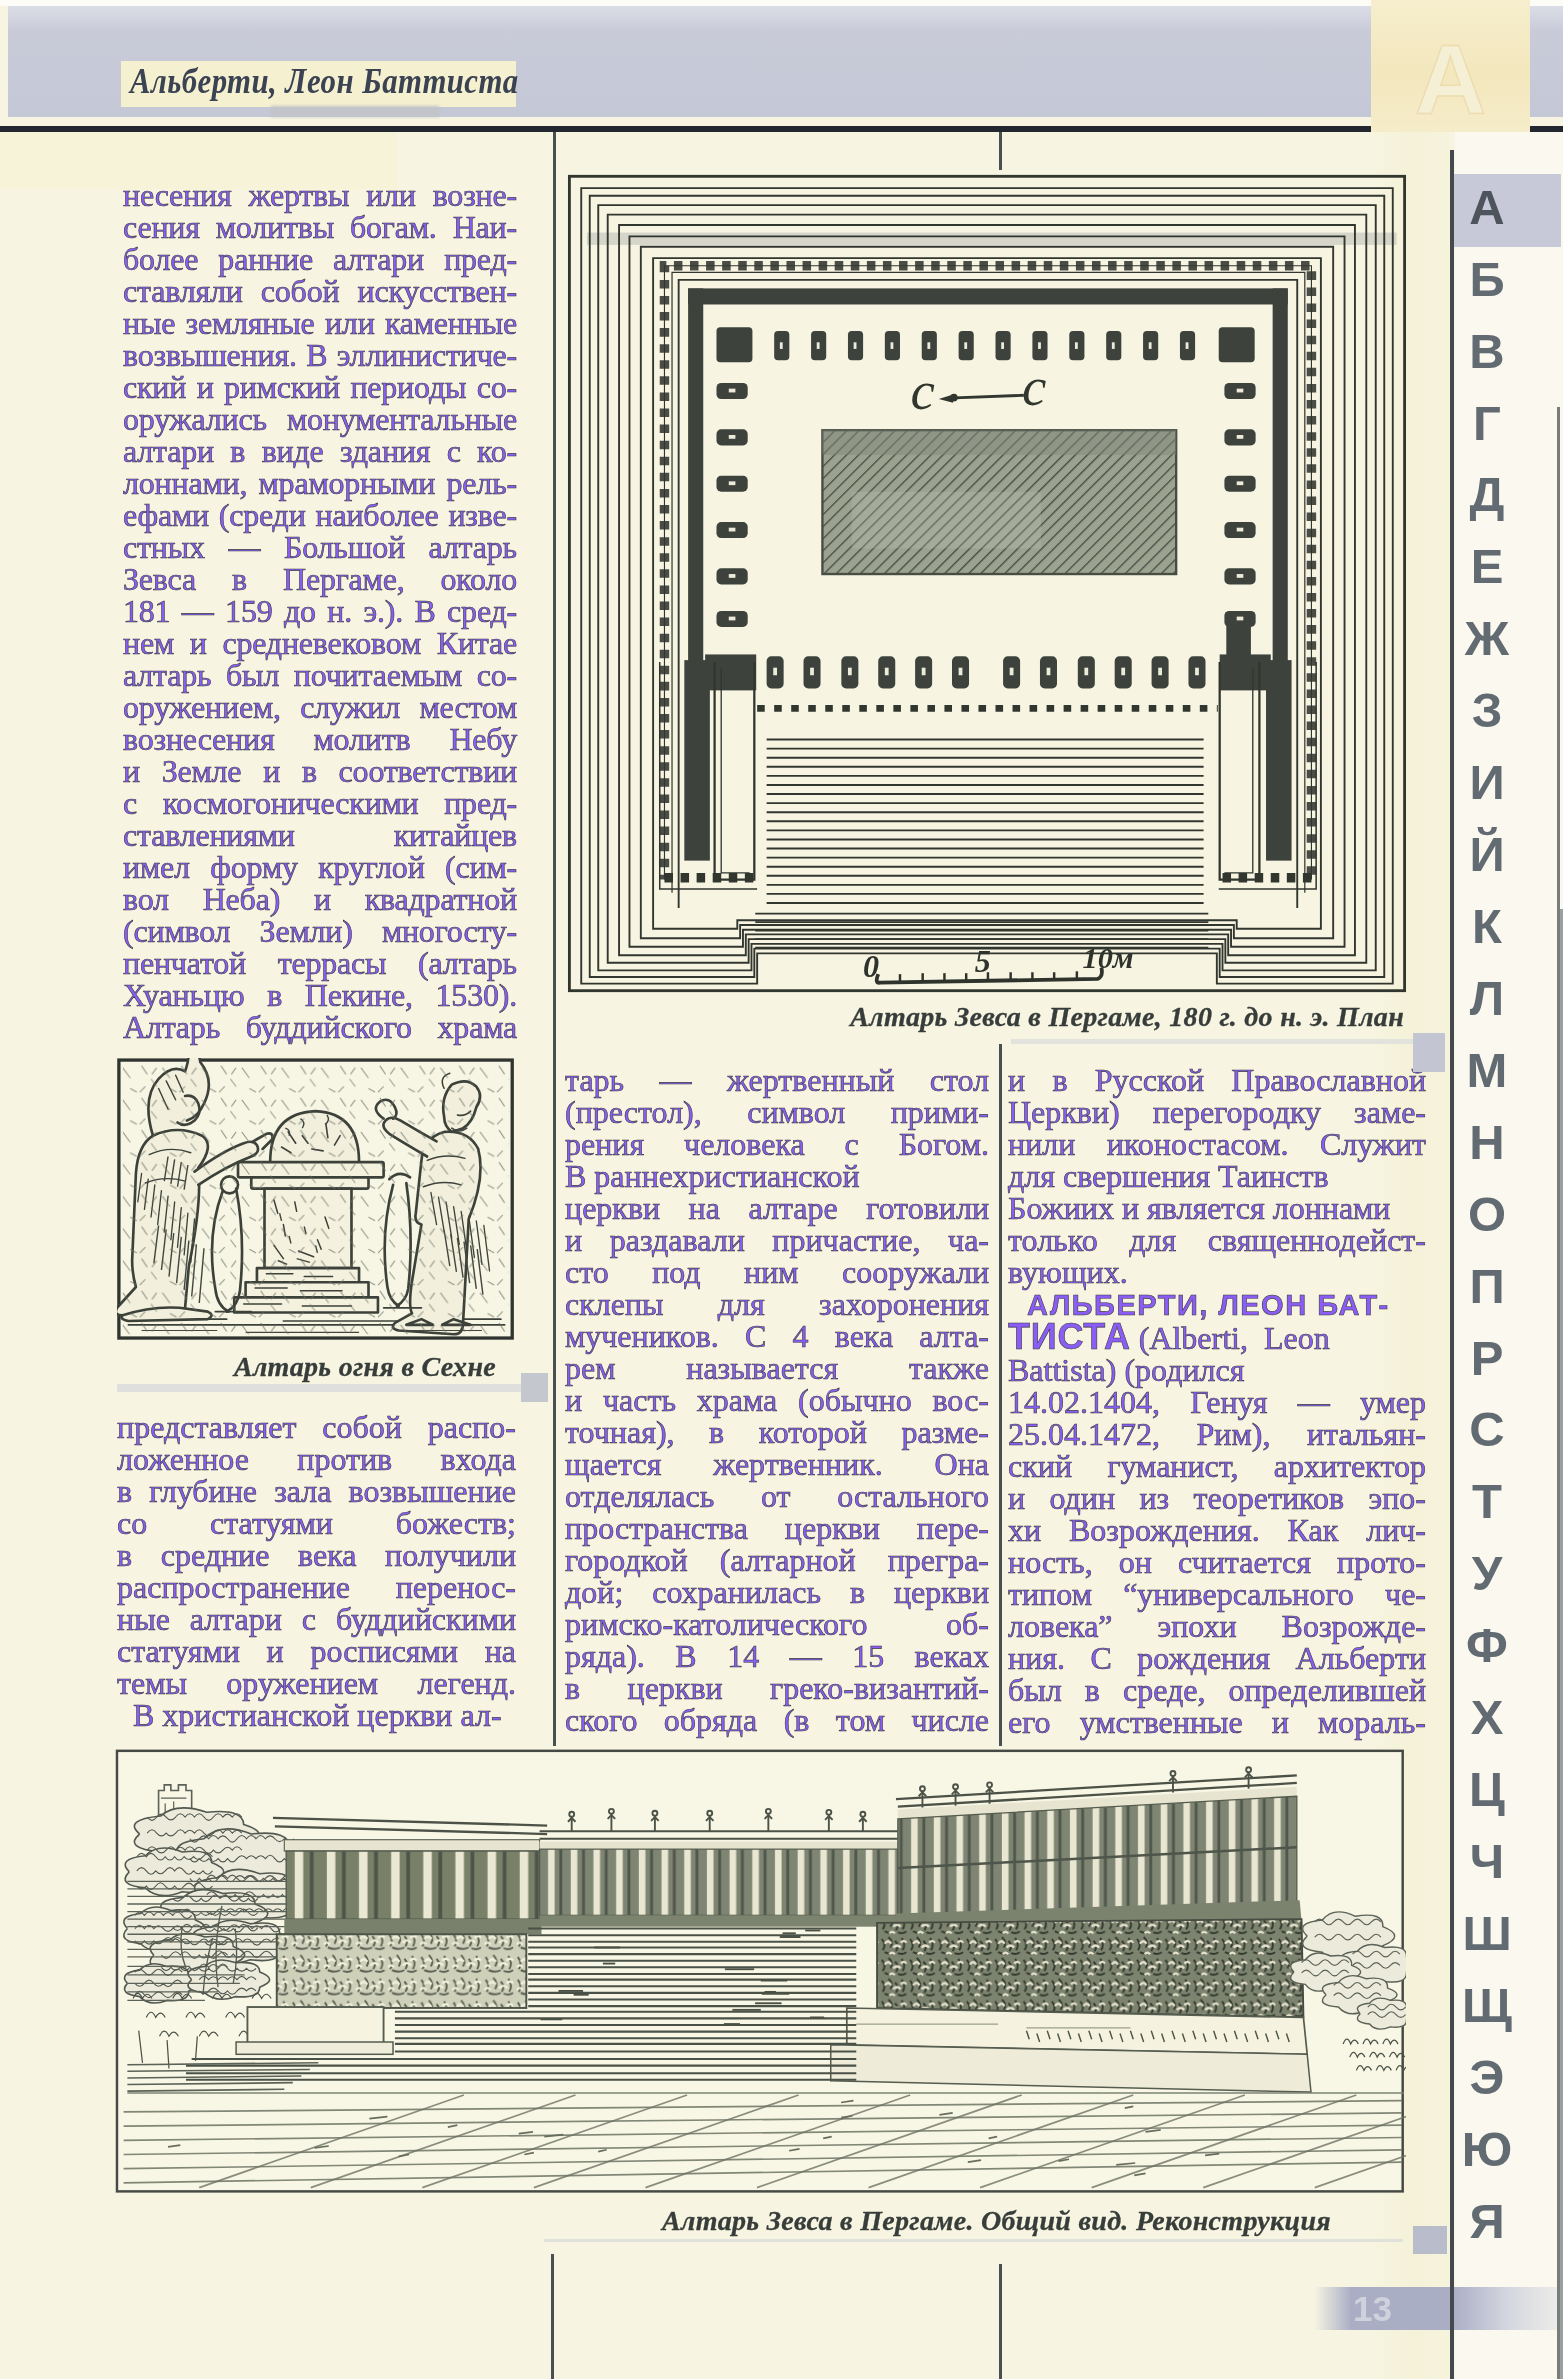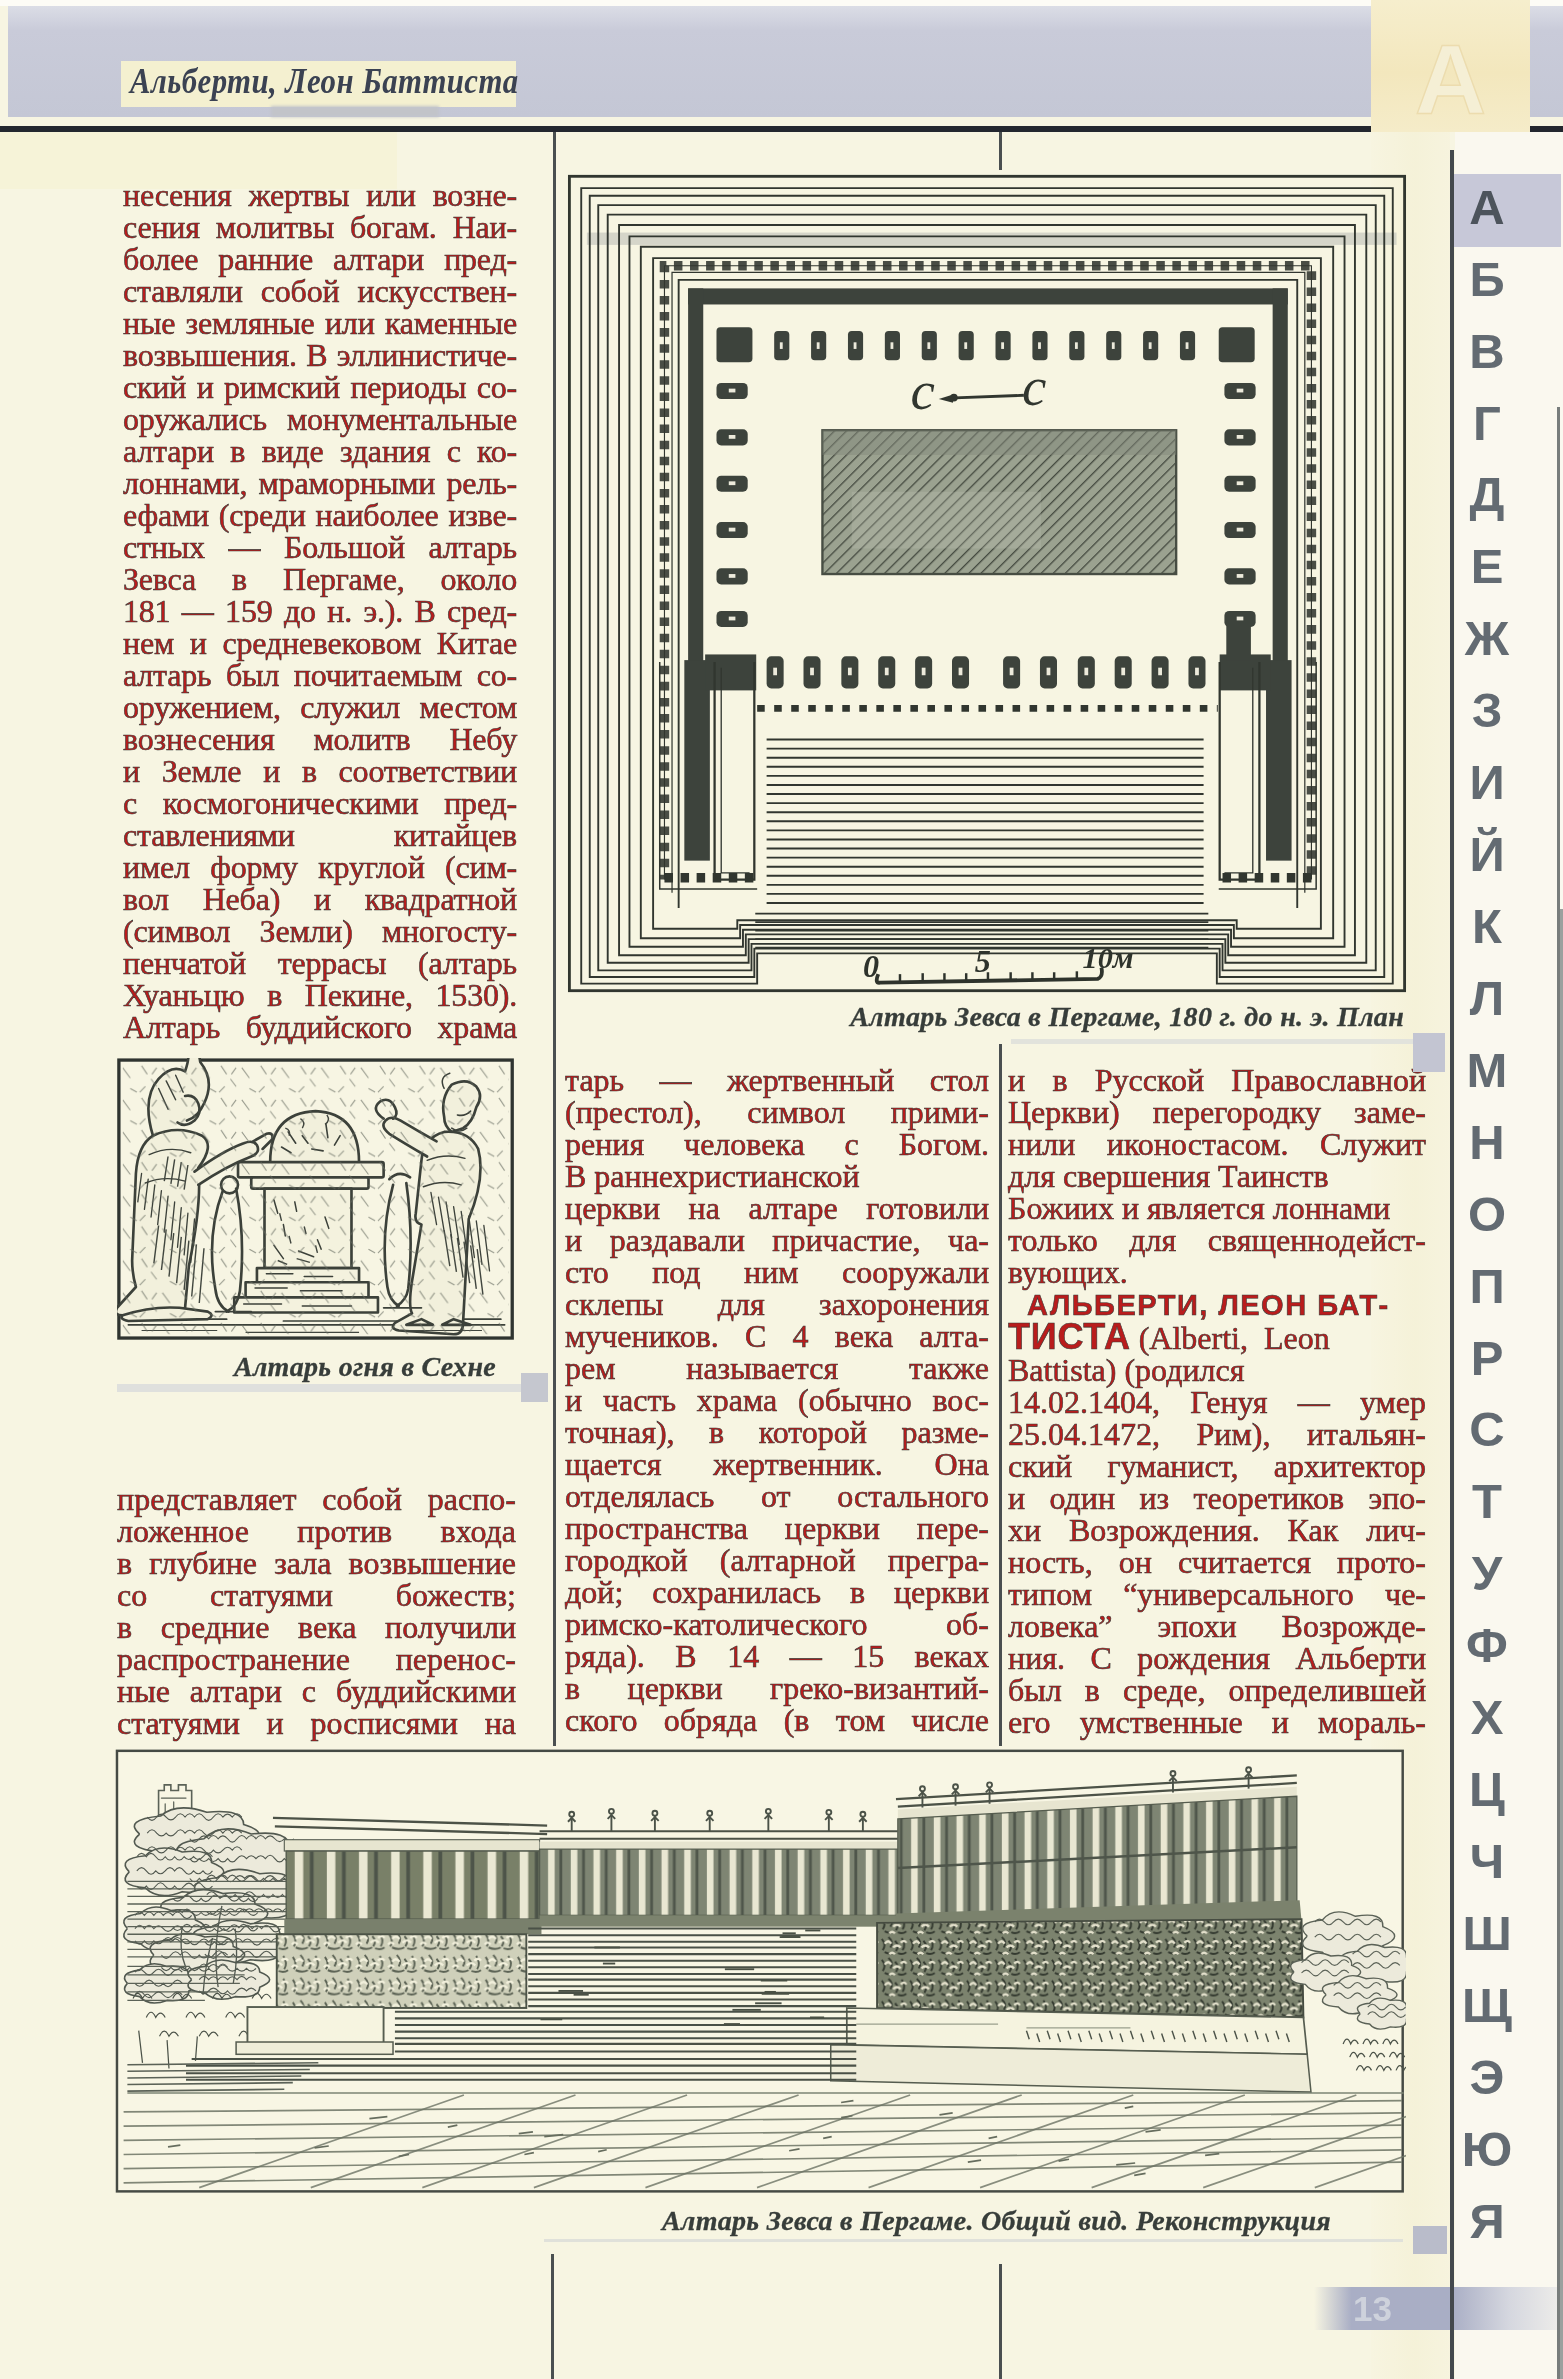--- a/index.html
+++ b/index.html
@@ -1,19 +1,19 @@
 <!DOCTYPE html>
 <html style="font-size:15px"><head>
 <meta charset="utf-8">
 <style>
   html,body{margin:0;padding:0;}
   body{width:1563px;height:2379px;position:relative;background:#f7f5e2;overflow:hidden;
        font-family:"Liberation Serif",serif;}
   .abs{position:absolute;}
-  .col{font-size:32px;line-height:32px;color:#b91c1c;-webkit-text-stroke:0.6px #363c39;}
+  .col{font-size:32px;line-height:32px;color:#8b5cf6;-webkit-text-stroke:0.6px #363c39;}
   .col div{text-align:justify;text-align-last:justify;white-space:nowrap;}
   .cap{font-style:italic;font-weight:bold;font-size:28px;color:#373d3a;white-space:nowrap;letter-spacing:0.3px;}
   .cap{-webkit-text-stroke:0.3px #373d3a;}
   .letter{position:absolute;left:1452px;width:70px;text-align:center;
           font-family:"Liberation Sans",sans-serif;font-weight:bold;
           font-size:49px;line-height:53px;color:#636b72;}
 </style>
 </head>
 <body>
 
@@ -339,21 +339,21 @@
 <path d="M150,1406 h80 M260,1408 h120 M420,1406 h90" stroke-width="1.2"></path>
 </g>
     <rect x="130" y="1124" width="408" height="286" fill="url(#sk)" opacity="0.7"></rect>
   </svg>
 
 <div class="abs cap" style="left:117px;top:1351px;width:379px;text-align:right;">Алтарь огня в Сехне</div>
 
 <div class="abs" style="left:117px;top:1384px;width:405px;height:7.6px;background:#dfe0dd;"></div>
 <div class="abs" style="left:521px;top:1373px;width:26.5px;height:29px;background:#c5c7cf;"></div>
 
-<div class="abs col" style="left:117px;top:1483px;width:399px;">
+<div class="abs col" style="left:117px;top:1411px;width:399px;">
 <div>представляет собой распо-</div>
 <div>ложенное против входа</div>
 <div>в глубине зала возвышение</div>
 <div>со статуями божеств;</div>
 <div>в средние века получили</div>
 <div>распространение перенос-</div>
 <div>ные алтари с буддийскими</div>
 <div>статуями и росписями на</div>
 <div>темы оружением легенд.</div>
 <div style="text-align-last:left;">&nbsp;&nbsp;В христианской церкви ал-</div>

